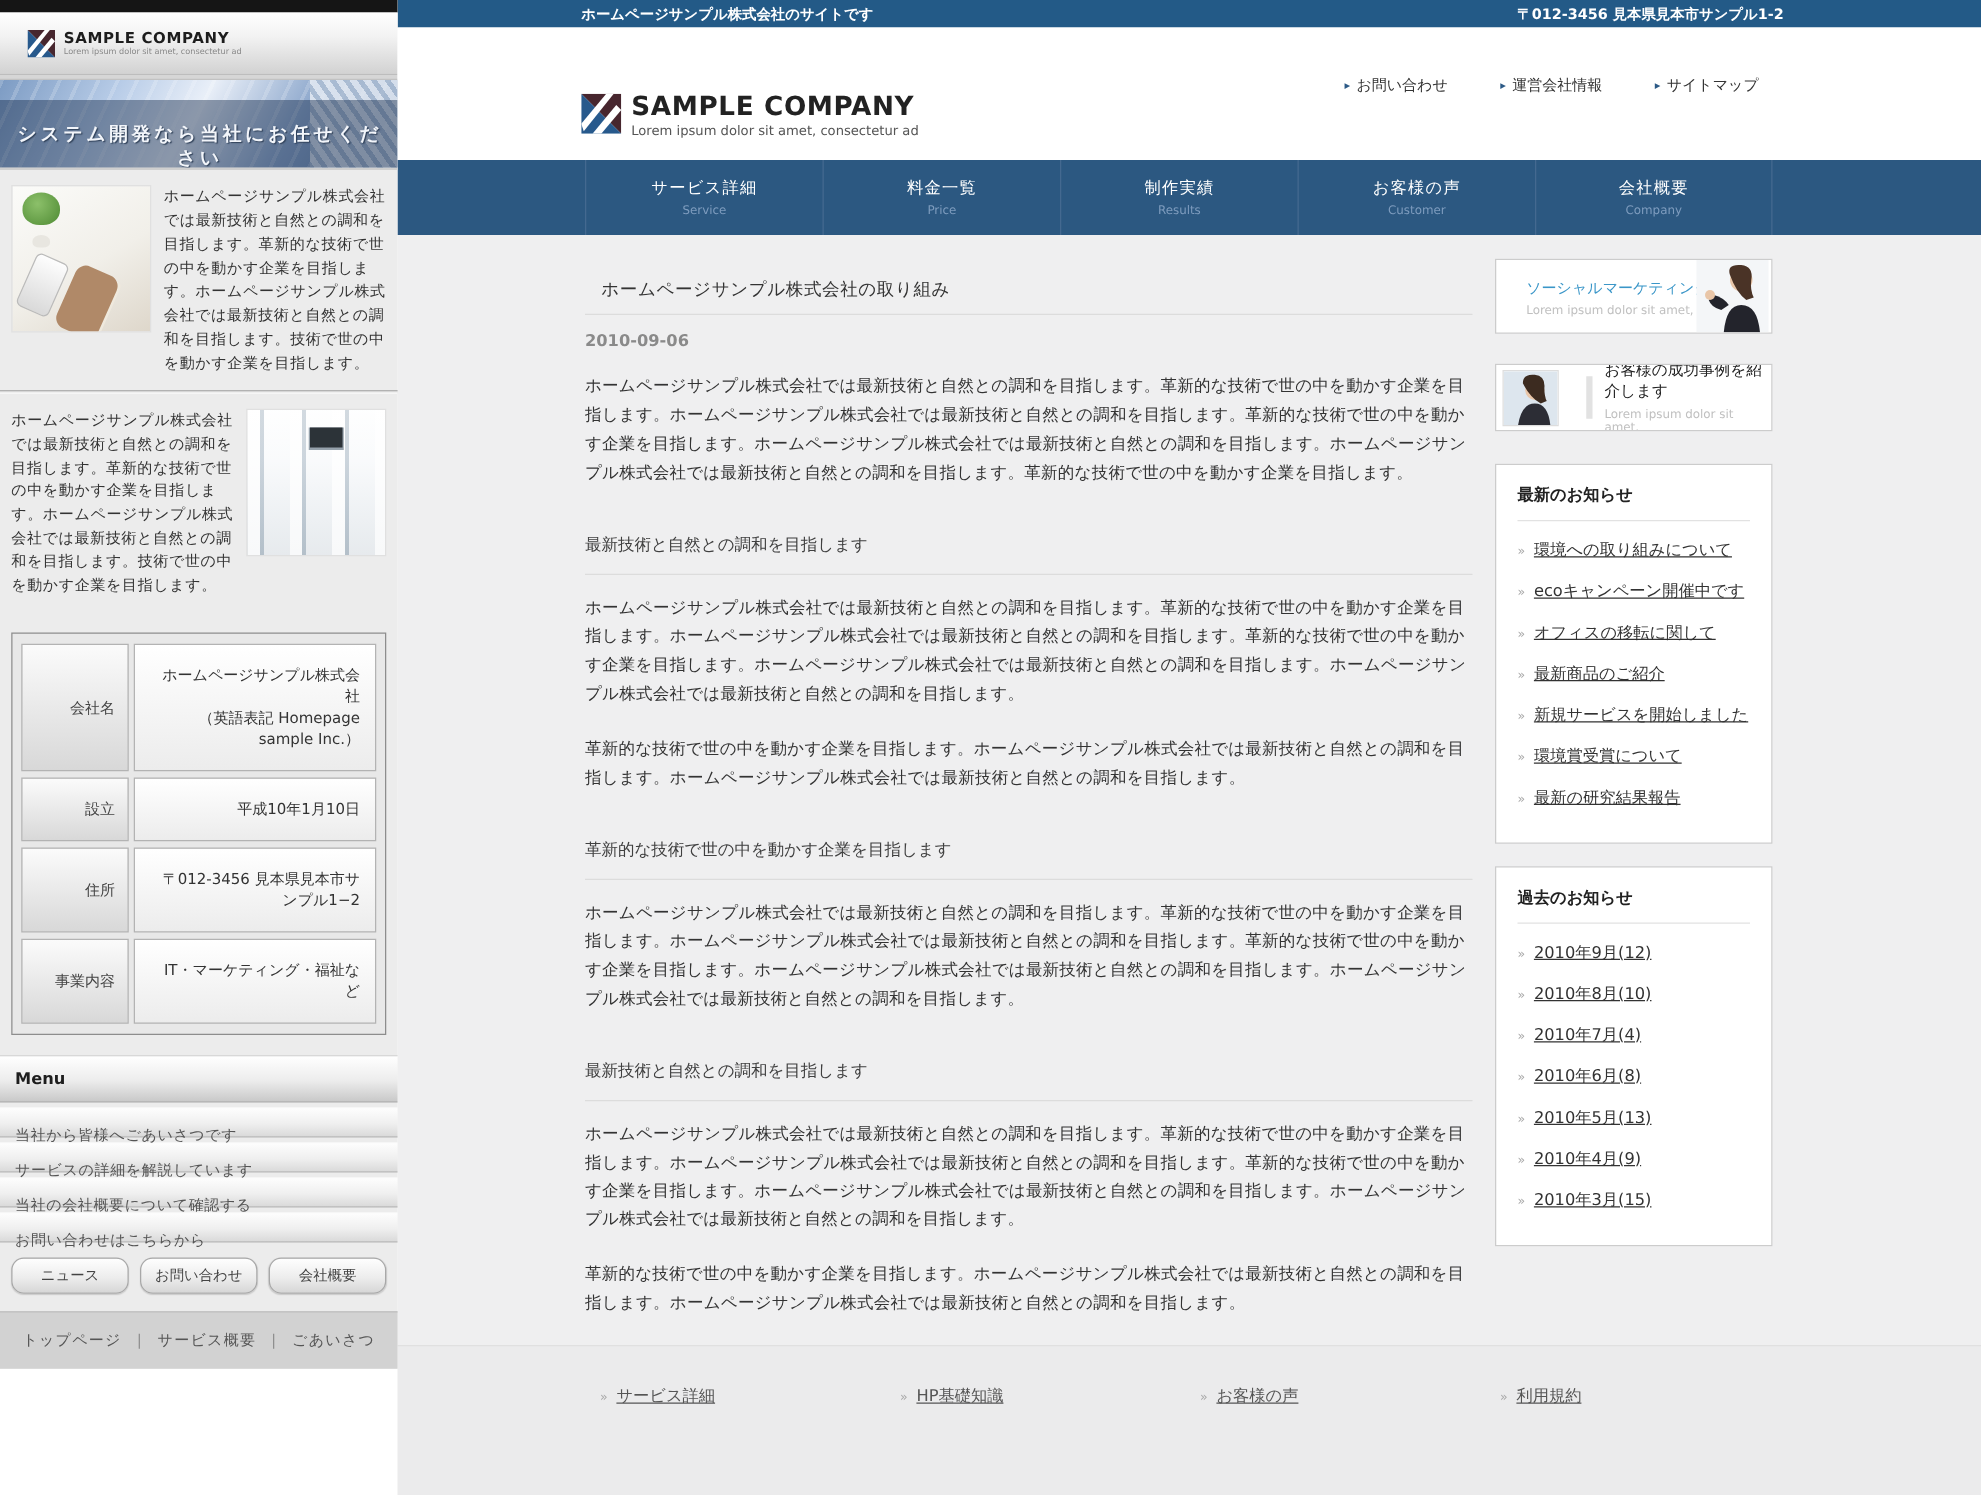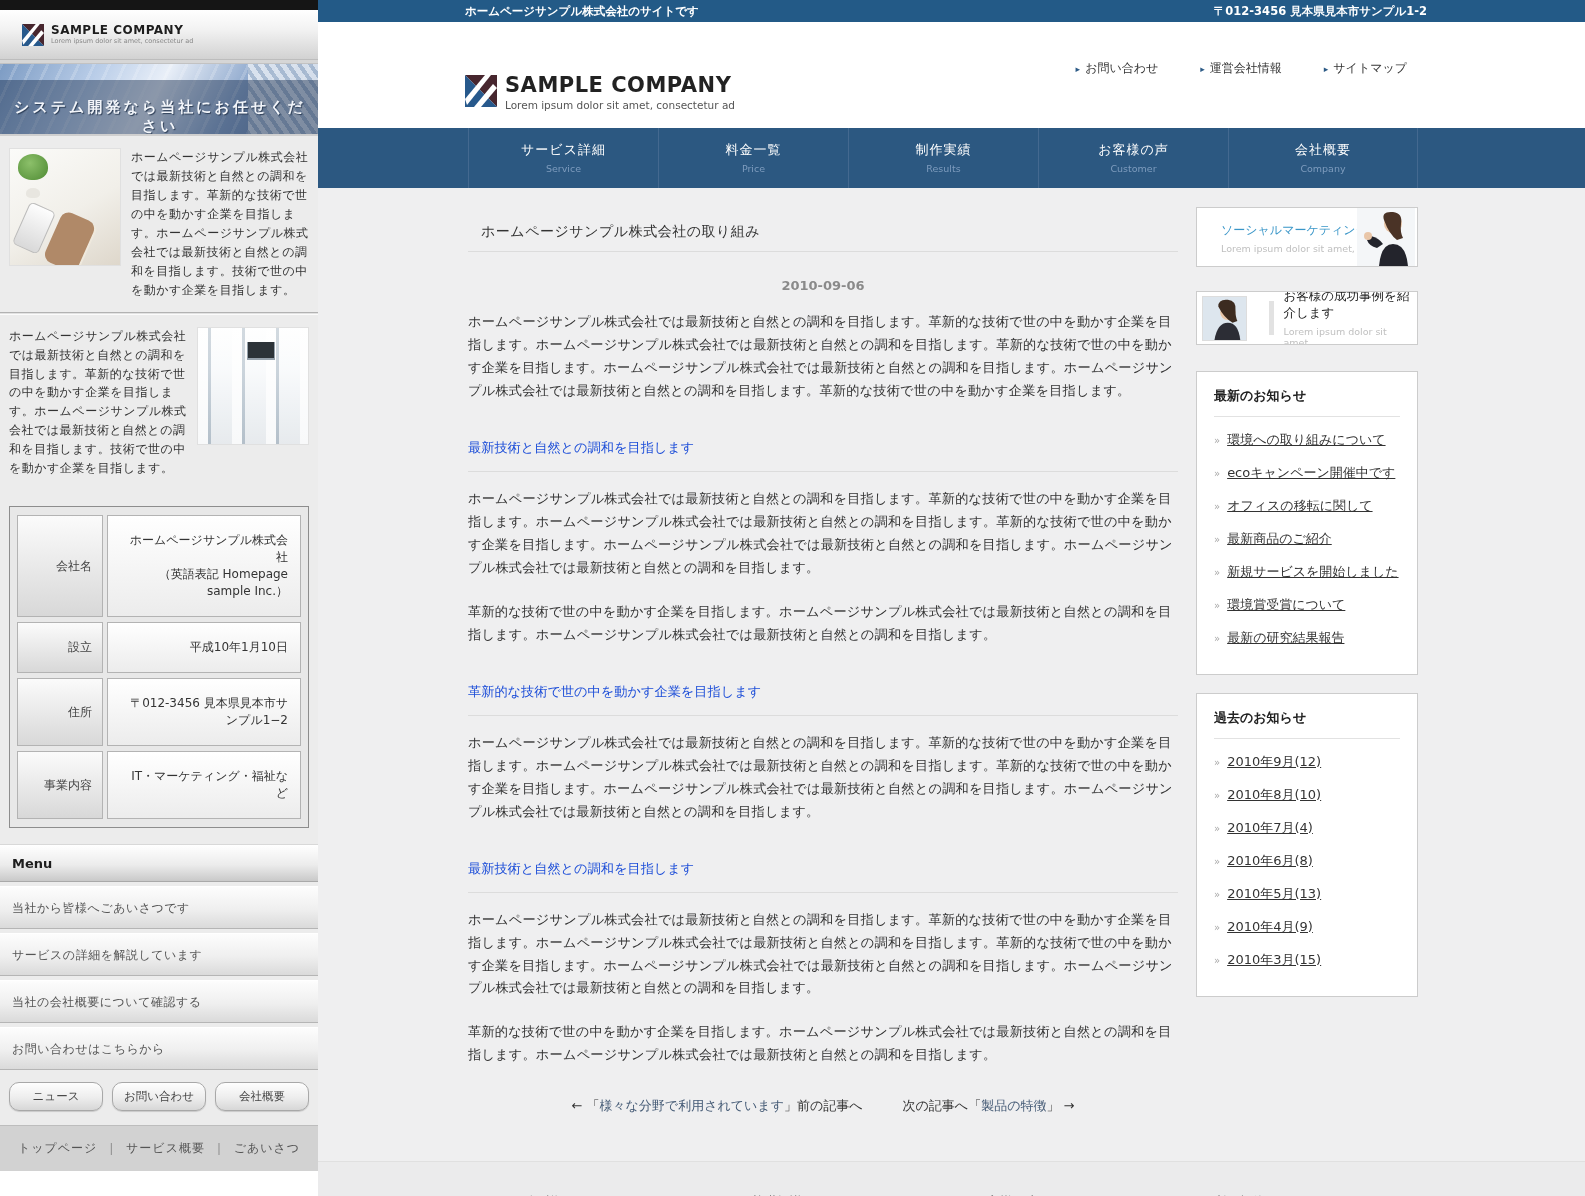--- a/index.html
+++ b/index.html
@@ -42,21 +42,21 @@
 
   .company-box { margin:16px 9px 6px 9px; border:1px solid #8d8d8d; background:#e8e8e8; padding:3px; }
   .company-table { width:100%; border-collapse:separate; border-spacing:4px 5px; }
   .company-table td { border:1px solid #b3b3b3; font-size:12px; vertical-align:middle;text-align:right; }
   td.tlabel { width:86px; padding:16px 10px; background:linear-gradient(180deg,#fbfbfb,#d8d8d8); color:#444; }
   td.tvalue { padding:16px 12px; background:linear-gradient(180deg,#ffffff,#ececec); white-space:pre-line; color:#333; }
 
   .sb-heading { margin-top:16px; height:38px; line-height:37px; padding-left:12px; font-size:13px; font-weight:bold; color:#1e1e1e;
     background:linear-gradient(180deg,#ffffff 0%,#ececec 55%,#c9c9c9 100%); border-top:1px solid #d8d8d8; border-bottom:1px solid #a9a9a9; }
   .menu-list { }
-  .menu-bar { height:43px; line-height:42px; margin-top:4px; padding-left:12px; font-size:12px; color:#555; letter-spacing:.5px; cursor:pointer;
+  .menu-bar { height:24px; line-height:42px; margin-top:4px; padding-left:12px; font-size:12px; color:#555; letter-spacing:.5px; cursor:pointer;
     background:linear-gradient(180deg,#fdfdfd 0%,#efefef 55%,#dadada 100%); border-bottom:1px solid #b5b5b5; border-top:1px solid #fff; }
   .btn-row { display:flex; gap:9px; padding:12px 9px 14px 9px; }
   .pill-btn { flex:1; height:29px; border-radius:10px; border:1px solid #a8a8a8; font-size:11.5px; color:#444; cursor:pointer;
     background:linear-gradient(180deg,#fefefe 0%,#ededed 55%,#d7d7d7 100%); box-shadow:0 1px 1px rgba(0,0,0,.15); font-family:inherit; }
   .sb-bottom-links { height:46px; background:#d2d2d2; border-top:1px solid #bdbdbd; display:flex; align-items:center; justify-content:center; font-size:12px; color:#555; letter-spacing:1px; }
   .sb-bottom-links a { color:#555; text-decoration:none; cursor:pointer; }
   .sb-bottom-links .sep { margin:0 8px; color:#777; }
 
   
   .main { margin-left:318px; width:1267px; }
@@ -72,23 +72,23 @@
 
   .nav { height:60px; background:#2c5881; display:flex; padding-left:150px; }
   .nav-item { width:190px; border-left:1px solid #446990; text-align:center; padding-top:13px; cursor:pointer; }
   .nav-item:last-child { border-right:1px solid #446990; }
   .nav-label { color:#ffffff; font-size:13px; letter-spacing:1px; }
   .nav-sub { color:#7e9cbe; font-size:9.5px; margin-top:4px; }
 
   .content { background:#efeff0; display:flex; align-items:flex-start; min-height:812px; padding-top:19px; }
   .article-col { margin-left:150px; width:710px; }
   .article-title { font-size:14px; font-weight:normal; color:#333; padding:16px 0 10px 13px; border-bottom:1px solid #dcdcdc; letter-spacing:.5px; }
-  .article-date { text-align:center; font-size:13px; font-weight:bold; color:#8a8a8a; margin:26px 0 18px 0; }
+  .article-date { text-align:left; font-size:13px; font-weight:bold; color:#8a8a8a; margin:14px 0 18px 0; }
   .art-p { font-size:13.2px; line-height:1.74; color:#333; margin-bottom:21px; letter-spacing:.2px; }
-  .art-h { font-size:13.2px; font-weight:normal; color:#1d4ed8; margin:36px 0 16px 0; padding-bottom:14px; border-bottom:1px solid #dcdcdc; }
+  .art-h { font-size:13.2px; font-weight:normal; color:#404040; margin:36px 0 16px 0; padding-bottom:14px; border-bottom:1px solid #dcdcdc; }
   .prevnext { text-align:center; font-size:13px; color:#333; margin:30px 0 46px 0; }
   .prevnext a { color:#445a75; cursor:pointer; }
   .prevnext .gap { display:inline-block; width:40px; }
 
   .right-col { margin-left:18px; width:222px; }
   .banner { background:#fff; border:1px solid #cccccc; position:relative; overflow:hidden; }
   .banner1 { height:60px; margin-bottom:24px; padding:14px 0 0 24px; cursor:pointer; }
   .b1-title { font-size:12px; }
   .b1-blue { color:#3a96c8; }
   .b1-black { color:#222; }
@@ -264,23 +264,20 @@
             <p class="art-p">ホームページサンプル株式会社では最新技術と自然との調和を目指します。革新的な技術で世の中を動かす企業を目指します。ホームページサンプル株式会社では最新技術と自然との調和を目指します。革新的な技術で世の中を動かす企業を目指します。ホームページサンプル株式会社では最新技術と自然との調和を目指します。ホームページサンプル株式会社では最新技術と自然との調和を目指します。革新的な技術で世の中を動かす企業を目指します。</p>
             <h2 class="art-h">最新技術と自然との調和を目指します</h2>
             <p class="art-p">ホームページサンプル株式会社では最新技術と自然との調和を目指します。革新的な技術で世の中を動かす企業を目指します。ホームページサンプル株式会社では最新技術と自然との調和を目指します。革新的な技術で世の中を動かす企業を目指します。ホームページサンプル株式会社では最新技術と自然との調和を目指します。ホームページサンプル株式会社では最新技術と自然との調和を目指します。</p>
             <p class="art-p">革新的な技術で世の中を動かす企業を目指します。ホームページサンプル株式会社では最新技術と自然との調和を目指します。ホームページサンプル株式会社では最新技術と自然との調和を目指します。</p>
             <h2 class="art-h">革新的な技術で世の中を動かす企業を目指します</h2>
             <p class="art-p">ホームページサンプル株式会社では最新技術と自然との調和を目指します。革新的な技術で世の中を動かす企業を目指します。ホームページサンプル株式会社では最新技術と自然との調和を目指します。革新的な技術で世の中を動かす企業を目指します。ホームページサンプル株式会社では最新技術と自然との調和を目指します。ホームページサンプル株式会社では最新技術と自然との調和を目指します。</p>
             <h2 class="art-h">最新技術と自然との調和を目指します</h2>
             <p class="art-p">ホームページサンプル株式会社では最新技術と自然との調和を目指します。革新的な技術で世の中を動かす企業を目指します。ホームページサンプル株式会社では最新技術と自然との調和を目指します。革新的な技術で世の中を動かす企業を目指します。ホームページサンプル株式会社では最新技術と自然との調和を目指します。ホームページサンプル株式会社では最新技術と自然との調和を目指します。</p>
             <p class="art-p">革新的な技術で世の中を動かす企業を目指します。ホームページサンプル株式会社では最新技術と自然との調和を目指します。ホームページサンプル株式会社では最新技術と自然との調和を目指します。</p>
           </div>
-        <div class="prevnext">
-          <span>← 「</span><a>様々な分野で利用されています</a><span>」前の記事へ</span><span class="gap"></span><span>次の記事へ「</span><a>製品の特徴</a><span>」 →</span>
-        </div>
       </div>
 
       <div class="right-col">
         <div class="banner banner1">
           <div class="b1-title">
             <span class="b1-blue">ソーシャルマーケティング</span><span class="b1-black">とは?</span>
           </div>
           <div class="b1-sub">Lorem ipsum dolor sit amet,</div>
           <svg width="58" height="58" viewBox="0 0 58 58">
             <rect x="0" y="0" width="58" height="58" fill="#f4f6f8"></rect>

